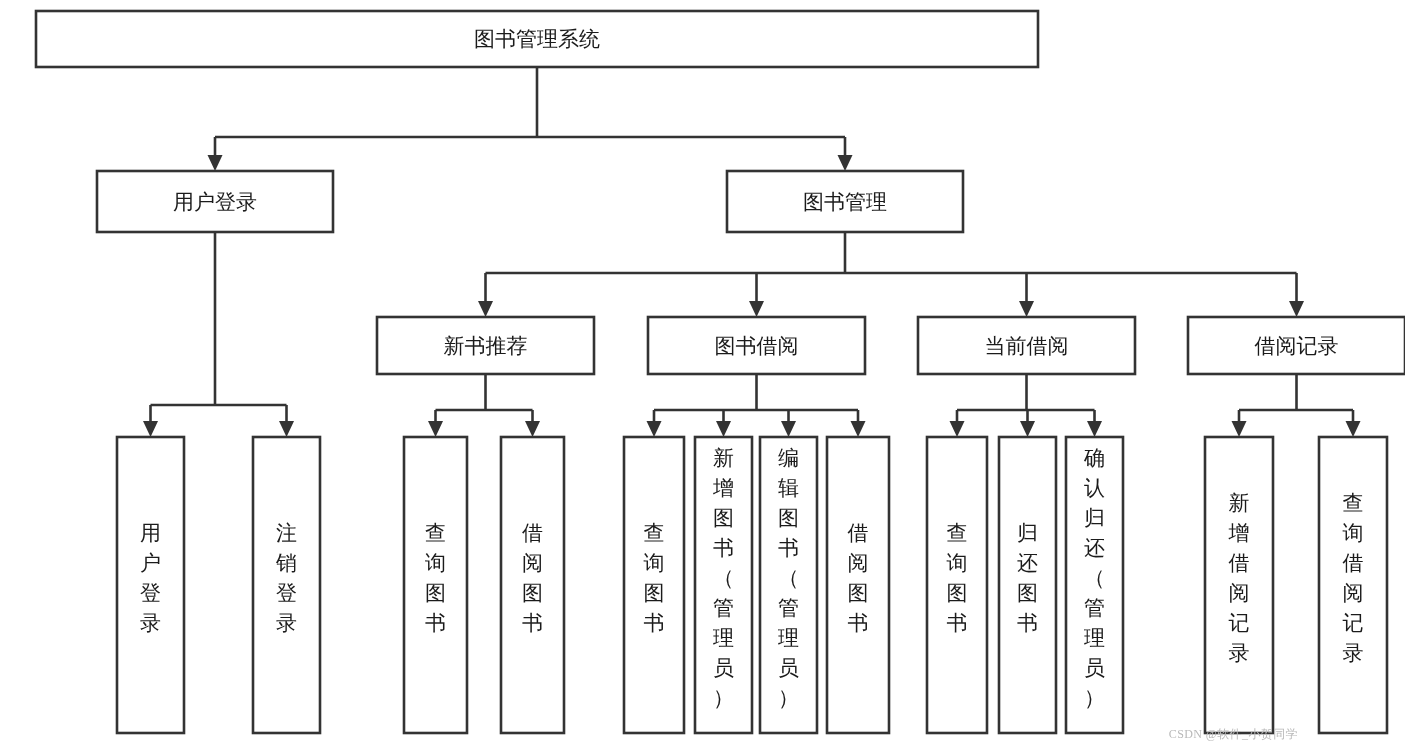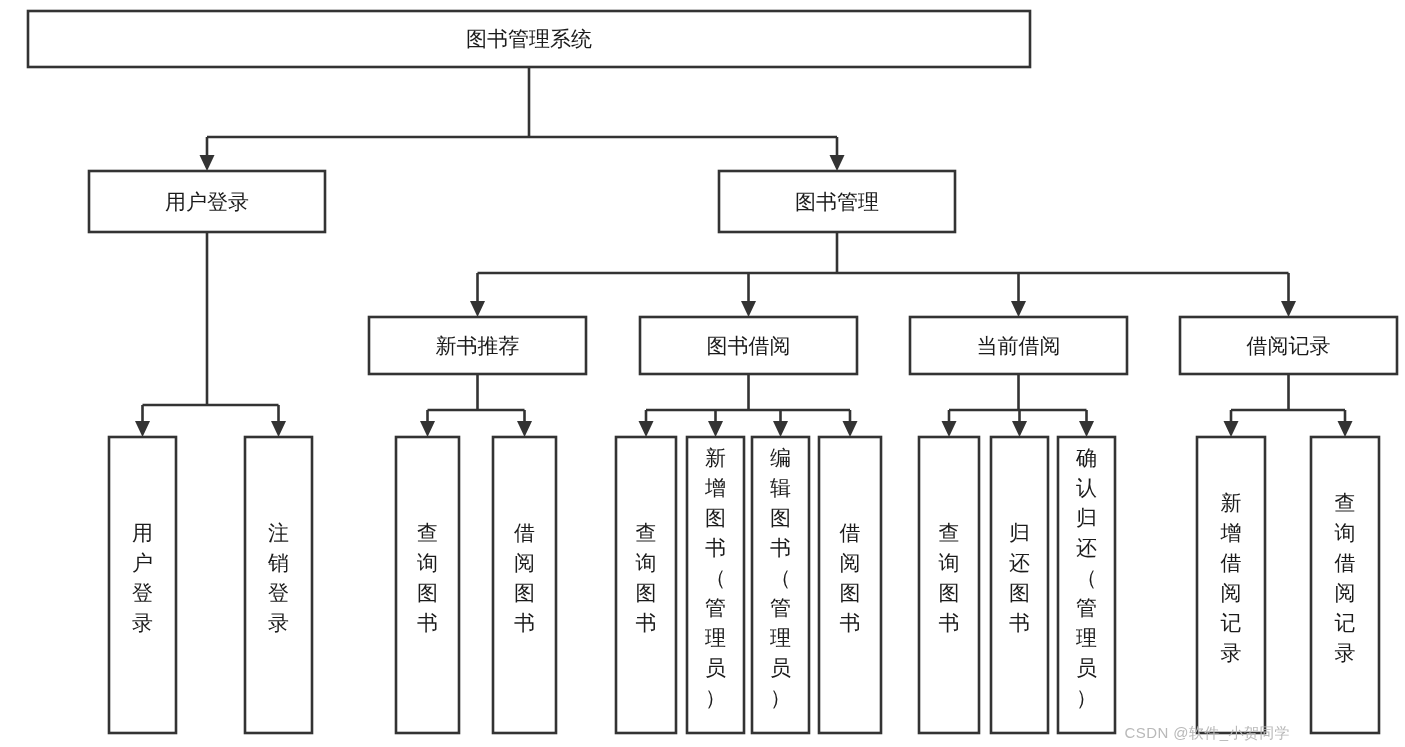--- a/index.html
+++ b/index.html
@@ -9,21 +9,21 @@
   }
   body {
     width: 1405px;
     height: 747px;
     position: relative;
     font-family: "DejaVu Sans", "Liberation Sans", sans-serif;
     overflow: hidden;
   }
   #diagram-root {
     position: absolute;
-    left: 8px;
+    left: 16px;
     top: 0;
     width: 1290px;
     height: 747px;
   }
   svg { display: block; }
   .node-box {
     fill: #ffffff;
     stroke: #333333;
     stroke-width: 2.6;
   }
@@ -46,22 +46,22 @@
   .node-label-vertical {
     fill: #1b1b1b;
     font-family: "DejaVu Sans", "Liberation Sans", sans-serif;
     font-size: 21px;
     text-anchor: middle;
   }
   .watermark {
     position: absolute;
     right: 8px;
     bottom: 4px;
-    font-family: Liberation Sans, sans-serif;
-    font-size: 15px;
+    font-family: Liberation Serif, serif;
+    font-size: 12px;
     color: #b9b9b9;
     letter-spacing: 0.4px;
     white-space: nowrap;
     pointer-events: none;
   }
 </style>
 </head>
 <body>
 
 <div id="diagram-root">

